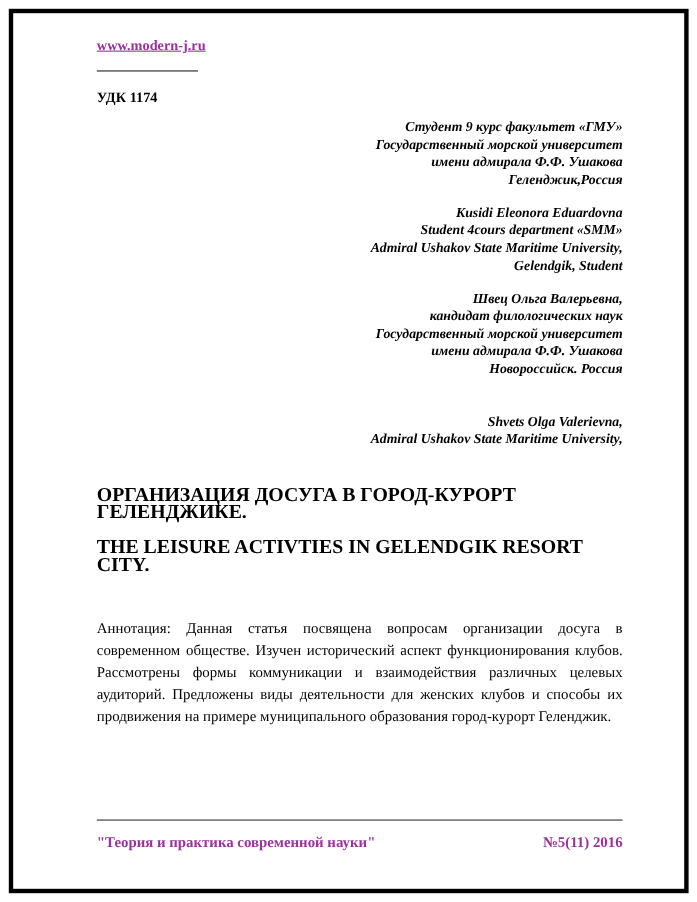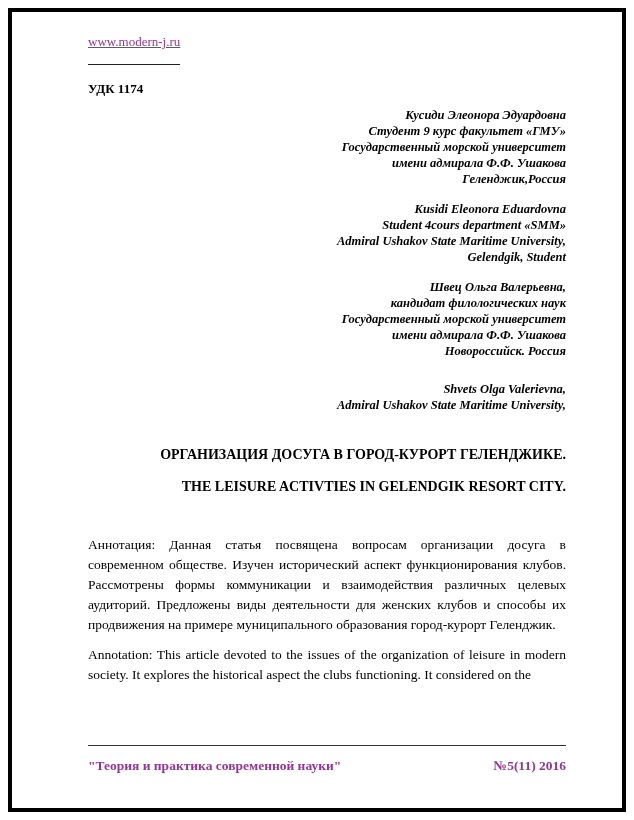--- a/index.html
+++ b/index.html
@@ -10,33 +10,33 @@
     color: #000;
   }
   .page { position: relative; width: 634px; height: 820px; background: #fff; overflow: hidden; }
   .frame {
     position: absolute; top: 8px; left: 8px; right: 8px; bottom: 8px;
     border: 4px solid #000; pointer-events: none;
   }
   .content { position: absolute; top: 12px; left: 12px; right: 12px; bottom: 12px; padding: 20px 56px 0 76px; }
   .site-link {
     display: inline-block;
-    color: #993399; font-weight: normal; font-size: 13px;
+    color: #993399; font-weight: bold; font-size: 13px;
     text-decoration: underline; cursor: pointer;
   }
   .sep { width: 92px; border-bottom: 1px solid #222; margin-top: 14px; height: 1px; }
   .udc { margin-top: 16px; font-weight: bold; font-size: 13px; }
   .authors {
     margin-top: 10px; text-align: right;
     font-style: italic; font-weight: bold;
     font-size: 12.5px; line-height: 16px;
   }
   .author-block { margin-bottom: 14px; }
-  .author-block.gap-large { margin-top: 22px; }
-  .titles { margin-top: 34px; text-align: right; font-weight: bold; font-size: 14px; line-height: 16px; }
+  .author-block.gap-large { margin-top: 32px; }
+  .titles { margin-top: 34px; text-align: left; font-weight: bold; font-size: 18px; line-height: 16px; }
   .title-en { margin-top: 16px; }
   .para { margin-top: 40px; font-size: 13.5px; line-height: 20px; text-align: justify; }
   .para-en { margin-top: 10px; }
   .footer {
     position: absolute; left: 88px; right: 68px; bottom: 46px;
     border-top: 1px solid #333; padding-top: 12px;
     display: flex; justify-content: space-between; align-items: baseline;
     color: #993399; font-weight: bold; font-size: 13.5px;
   }
 </style>
@@ -50,21 +50,20 @@
 
     <a class="site-link">www.modern-j.ru</a>
 
     <div class="sep"></div>
 
     <div class="udc">УДК 1174</div>
 
     <div class="authors">
 
       <div class="author-block">
-        <div>Кусиди Элеонора Эдуардовна</div>
         <div>Студент 9 курс факультет «ГМУ»</div>
         <div>Государственный морской университет</div>
         <div>имени адмирала Ф.Ф. Ушакова</div>
         <div>Геленджик,Россия</div>
       </div>
 
       <div class="author-block">
         <div>Kusidi Eleonora Eduardovna</div>
         <div>Student 4cours department «SMM»</div>
         <div>Admiral Ushakov State Maritime University,</div>
@@ -86,21 +85,20 @@
 
     </div>
 
     <div class="titles">
       <div class="title-ru">ОРГАНИЗАЦИЯ ДОСУГА В ГОРОД-КУРОРТ ГЕЛЕНДЖИКЕ.</div>
       <div class="title-en">THE LEISURE ACTIVTIES IN GELENDGIK RESORT CITY.</div>
     </div>
 
     <div class="para">Аннотация: Данная статья посвящена вопросам организации досуга в современном обществе. Изучен исторический аспект функционирования клубов. Рассмотрены формы коммуникации и взаимодействия различных целевых аудиторий. Предложены виды деятельности для женских клубов и способы их продвижения на примере муниципального образования город-курорт Геленджик.</div>
 
-    <div class="para para-en">Annotation: This article devoted to the issues of the organization of leisure in modern society. It explores the historical aspect the clubs functioning. It considered on the</div>
 
   </div>
 
   <div class="footer">
     <span>"Теория и практика современной науки"</span>
     <span>№5(11) 2016</span>
   </div>
 </div>
 
 </body></html>

